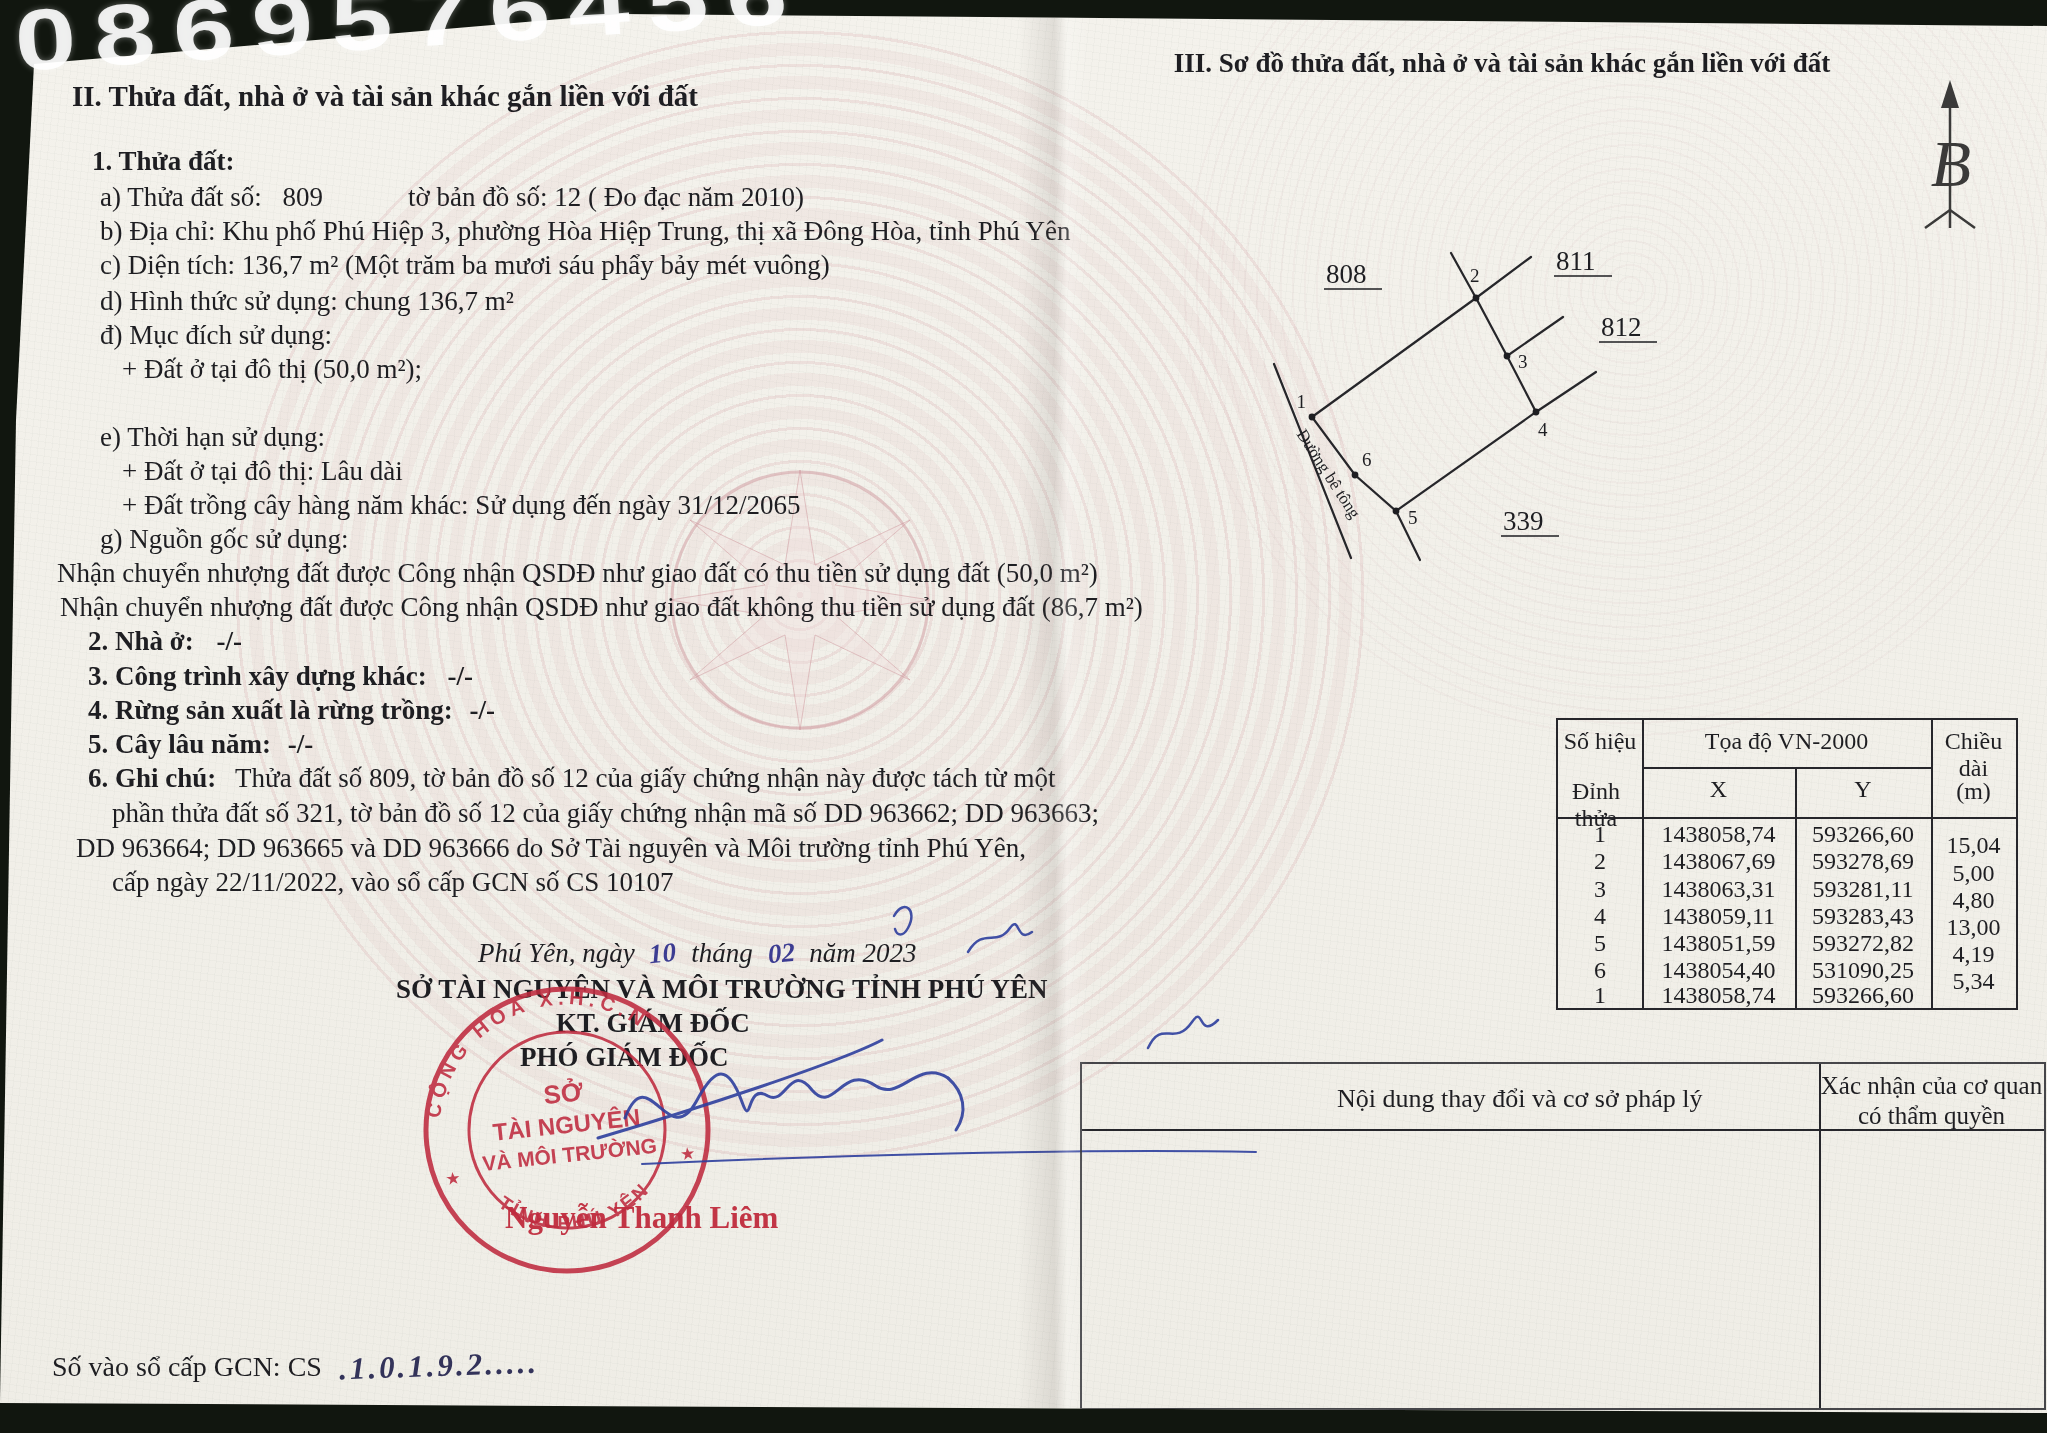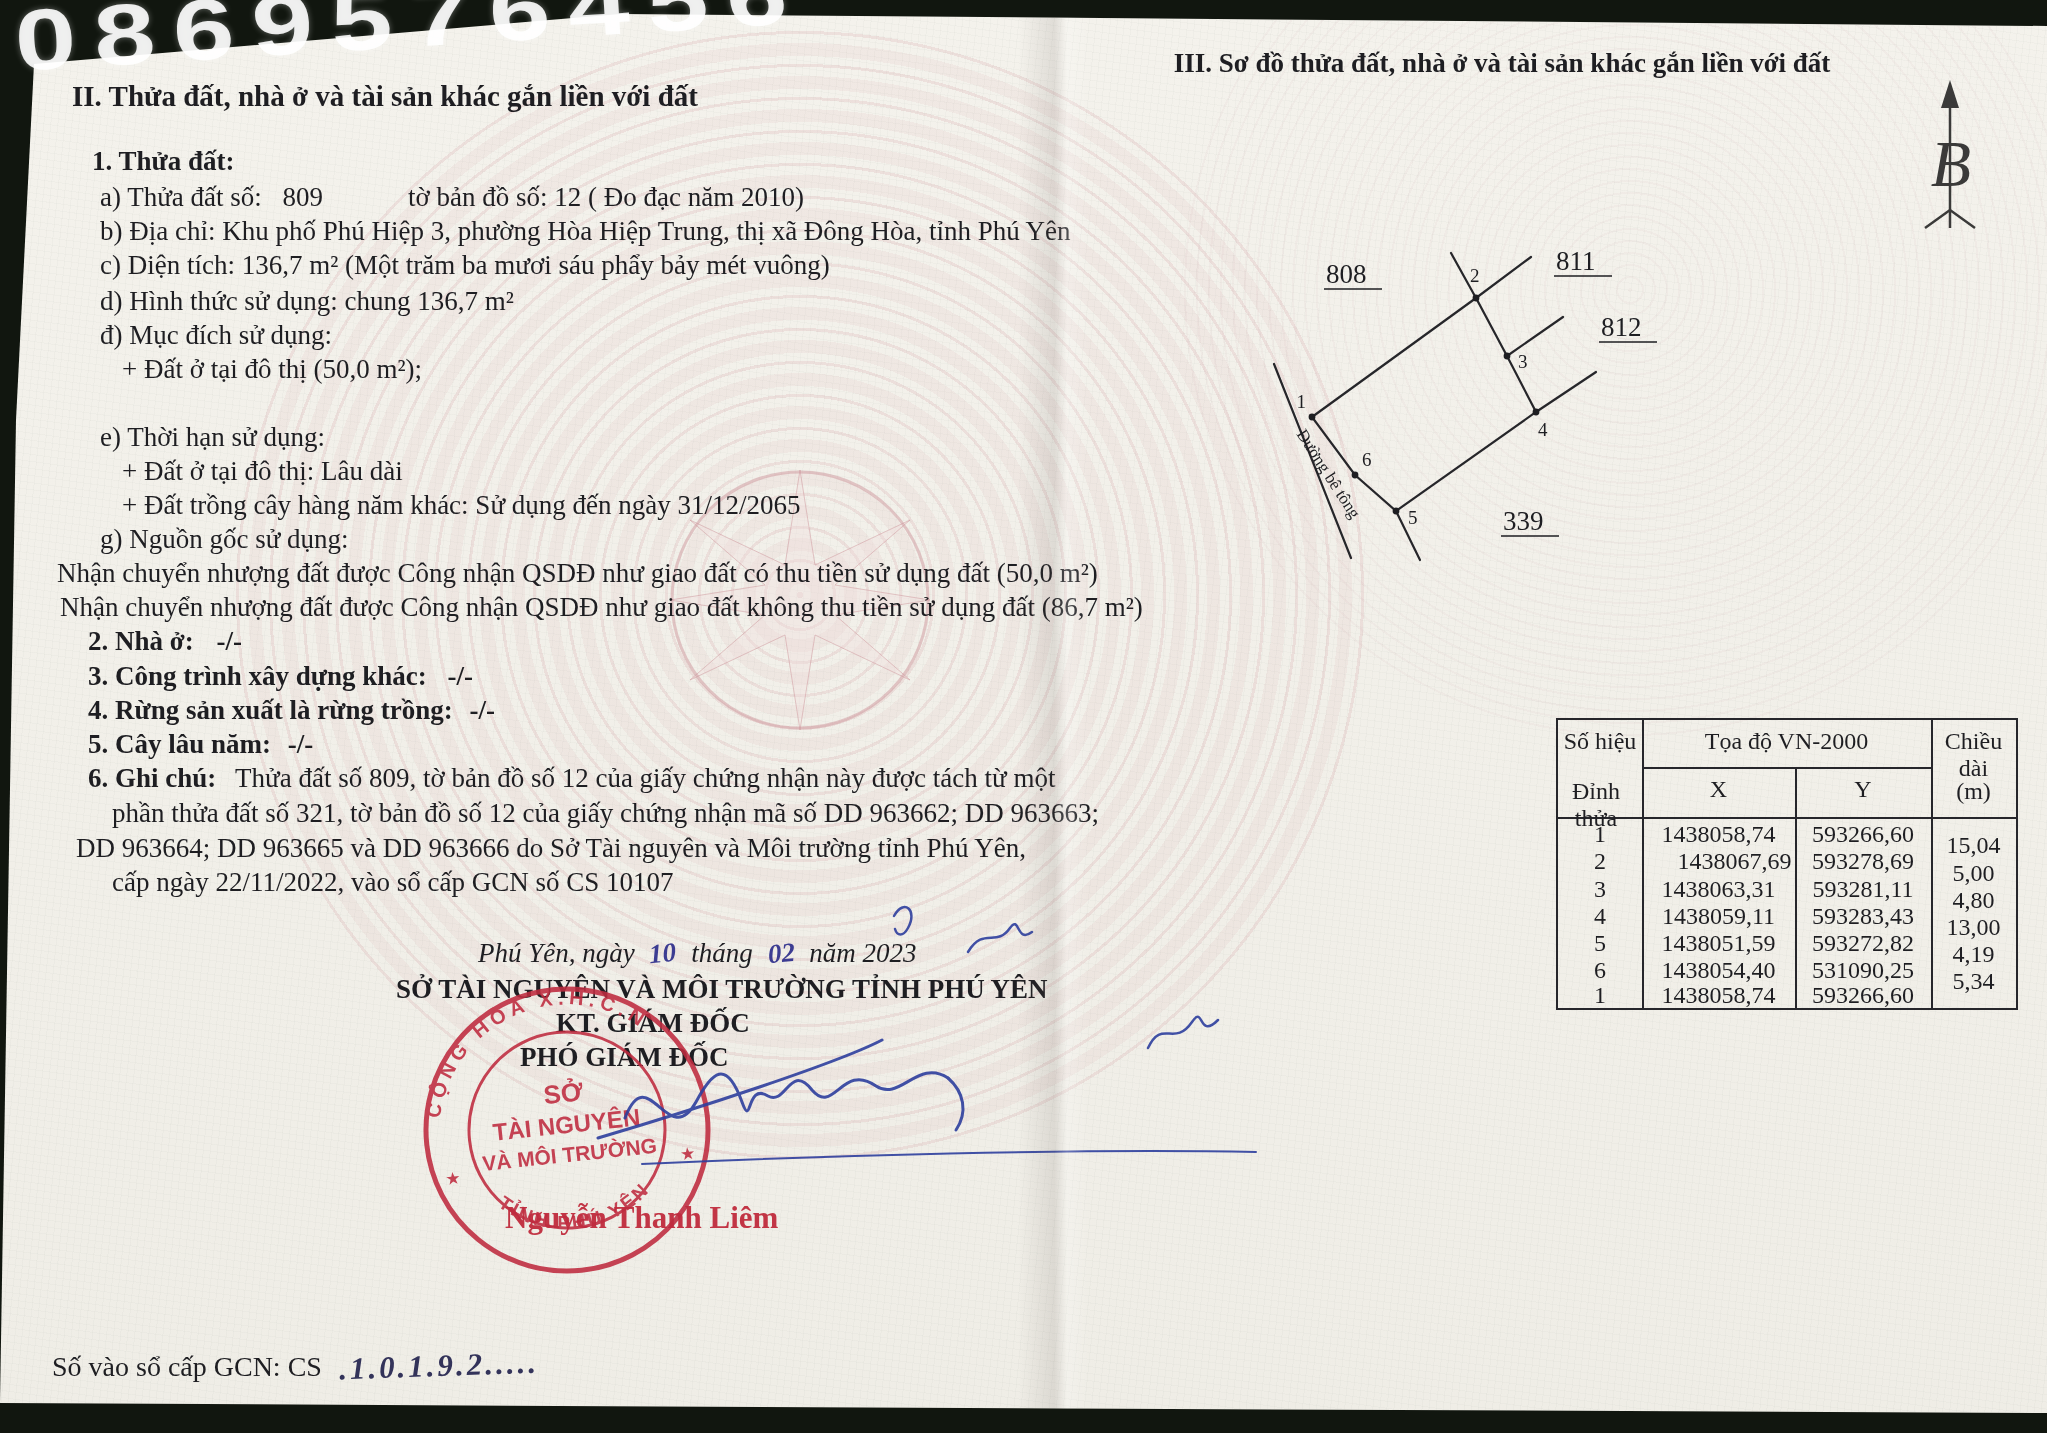--- a/index.html
+++ b/index.html
@@ -211,21 +211,21 @@
       <div class="cell" style="left:84px;top:8px;width:289px;">Tọa độ VN-2000</div>
       <div class="cell" style="left:84px;top:56px;width:153px;">X</div>
       <div class="cell" style="left:237px;top:56px;width:136px;">Y</div>
       <div class="cell" style="left:373px;top:8px;width:85px;">Chiều dài</div>
       <div class="cell" style="left:373px;top:58px;width:85px;">(m)</div>
 
       <div class="cell" style="left:0;top:101px;width:84px;">1</div>
       <div class="cell" style="left:84px;top:101px;width:153px;">1438058,74</div>
       <div class="cell" style="left:237px;top:101px;width:136px;">593266,60</div>
       <div class="cell" style="left:0;top:128px;width:84px;">2</div>
-      <div class="cell" style="left:84px;top:128px;width:153px;padding-left:16px;">1438067,69</div>
+      <div class="cell" style="left:84px;top:128px;width:153px;">1438067,69</div>
       <div class="cell" style="left:237px;top:128px;width:136px;">593278,69</div>
       <div class="cell" style="left:0;top:156px;width:84px;">3</div>
       <div class="cell" style="left:84px;top:156px;width:153px;">1438063,31</div>
       <div class="cell" style="left:237px;top:156px;width:136px;">593281,11</div>
       <div class="cell" style="left:0;top:183px;width:84px;">4</div>
       <div class="cell" style="left:84px;top:183px;width:153px;">1438059,11</div>
       <div class="cell" style="left:237px;top:183px;width:136px;">593283,43</div>
       <div class="cell" style="left:0;top:210px;width:84px;">5</div>
       <div class="cell" style="left:84px;top:210px;width:153px;">1438051,59</div>
       <div class="cell" style="left:237px;top:210px;width:136px;">593272,82</div>
@@ -237,18 +237,25 @@
       <div class="cell" style="left:237px;top:262px;width:136px;">593266,60</div>
 
       <div class="cell" style="left:373px;top:112px;width:85px;">15,04</div>
       <div class="cell" style="left:373px;top:140px;width:85px;">5,00</div>
       <div class="cell" style="left:373px;top:167px;width:85px;">4,80</div>
       <div class="cell" style="left:373px;top:194px;width:85px;">13,00</div>
       <div class="cell" style="left:373px;top:221px;width:85px;">4,19</div>
       <div class="cell" style="left:373px;top:248px;width:85px;">5,34</div>
     </div>
 
+    <div id="ivbox">
+      <div class="vline" style="left:737px;top:0;width:2px;height:344px;"></div>
+      <div class="hline" style="left:0;top:65px;width:962px;height:2px;"></div>
+      <div class="line" style="left:255px;top:20px;font-size:26px;">Nội dung thay đổi và cơ sở pháp lý</div>
+      <div class="line" style="left:737px;top:8px;width:225px;text-align:center;font-size:25px;">Xác nhận của cơ quan</div>
+      <div class="line" style="left:737px;top:38px;width:225px;text-align:center;font-size:25px;">có thẩm quyền</div>
+    </div>
 
     <div id="fold"></div>
   </div>
 
   <div id="watermark">0869576456</div>
 </div>
 
 </body></html>

